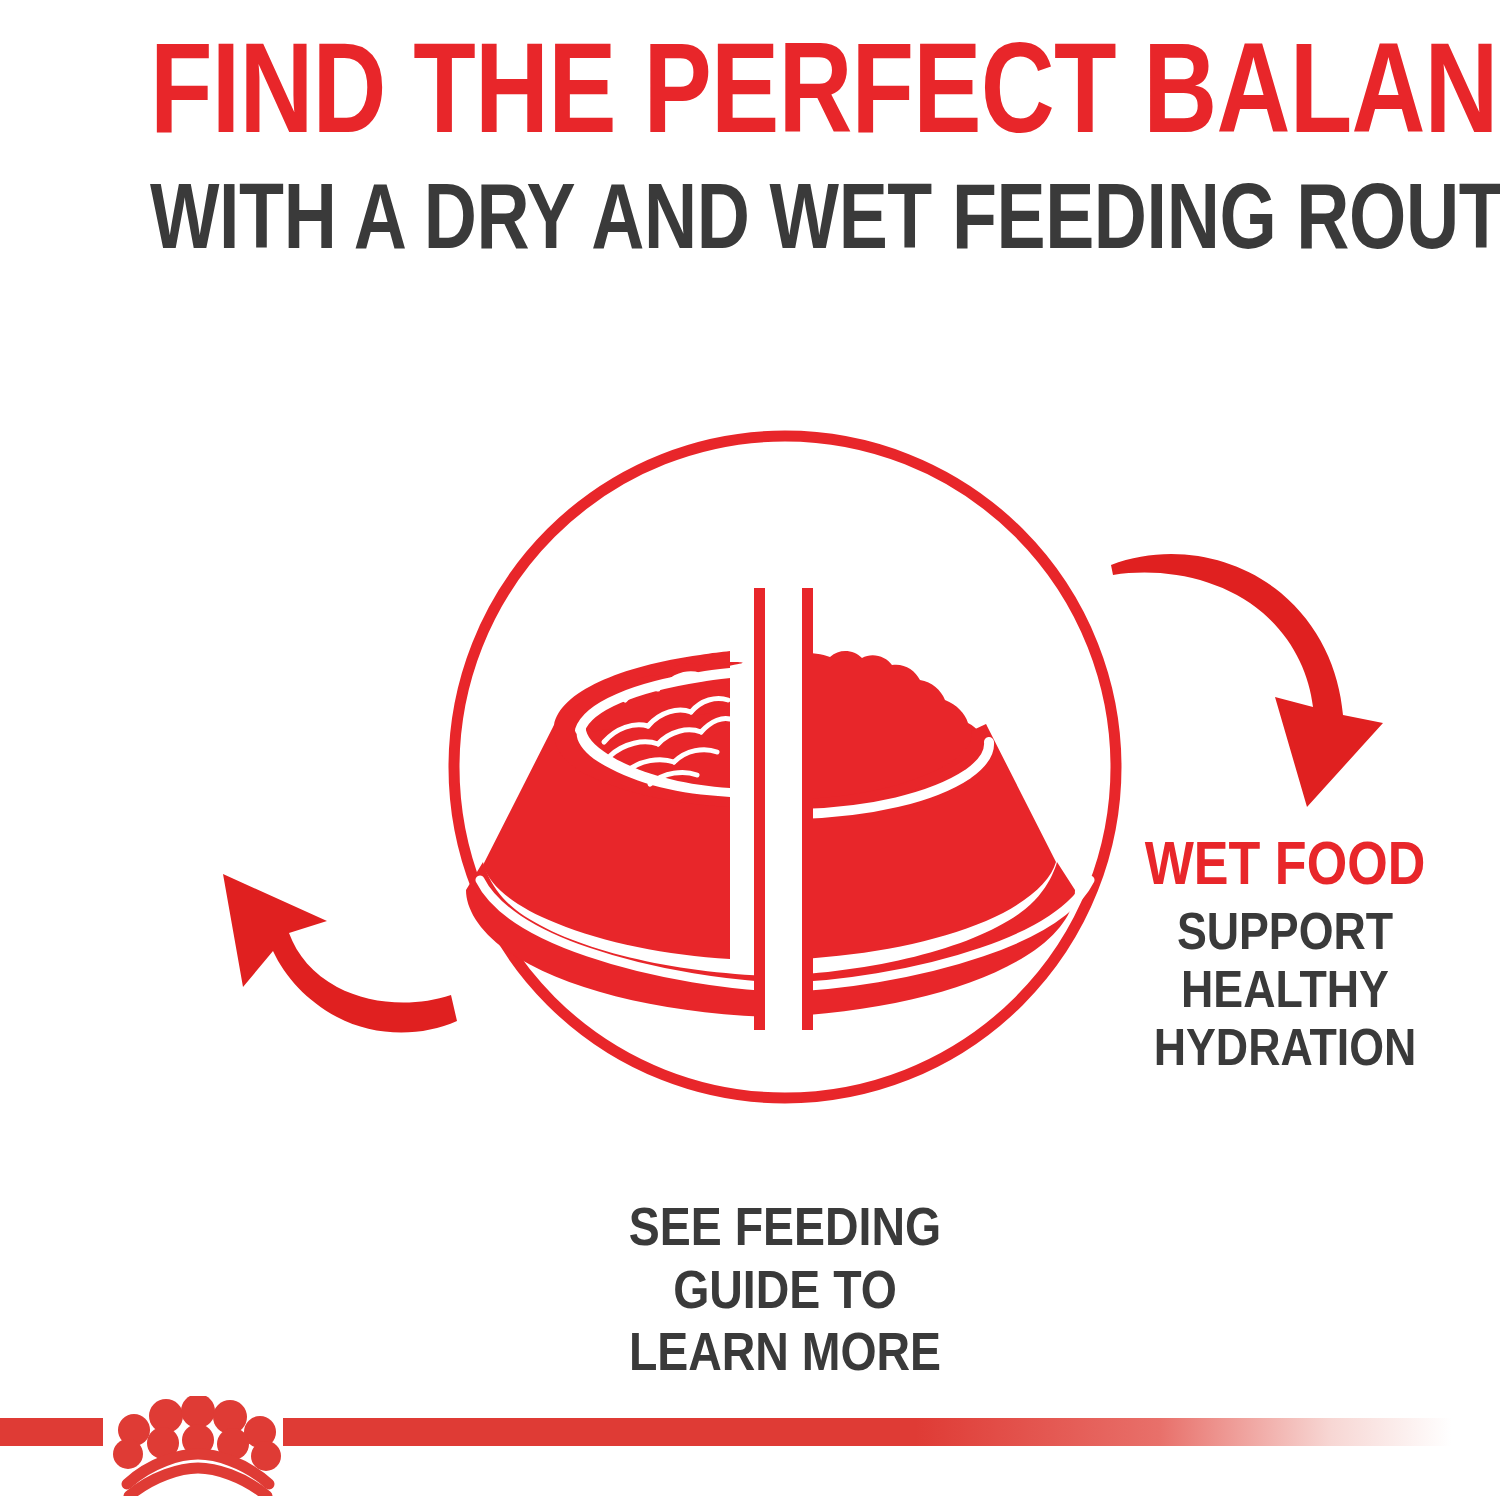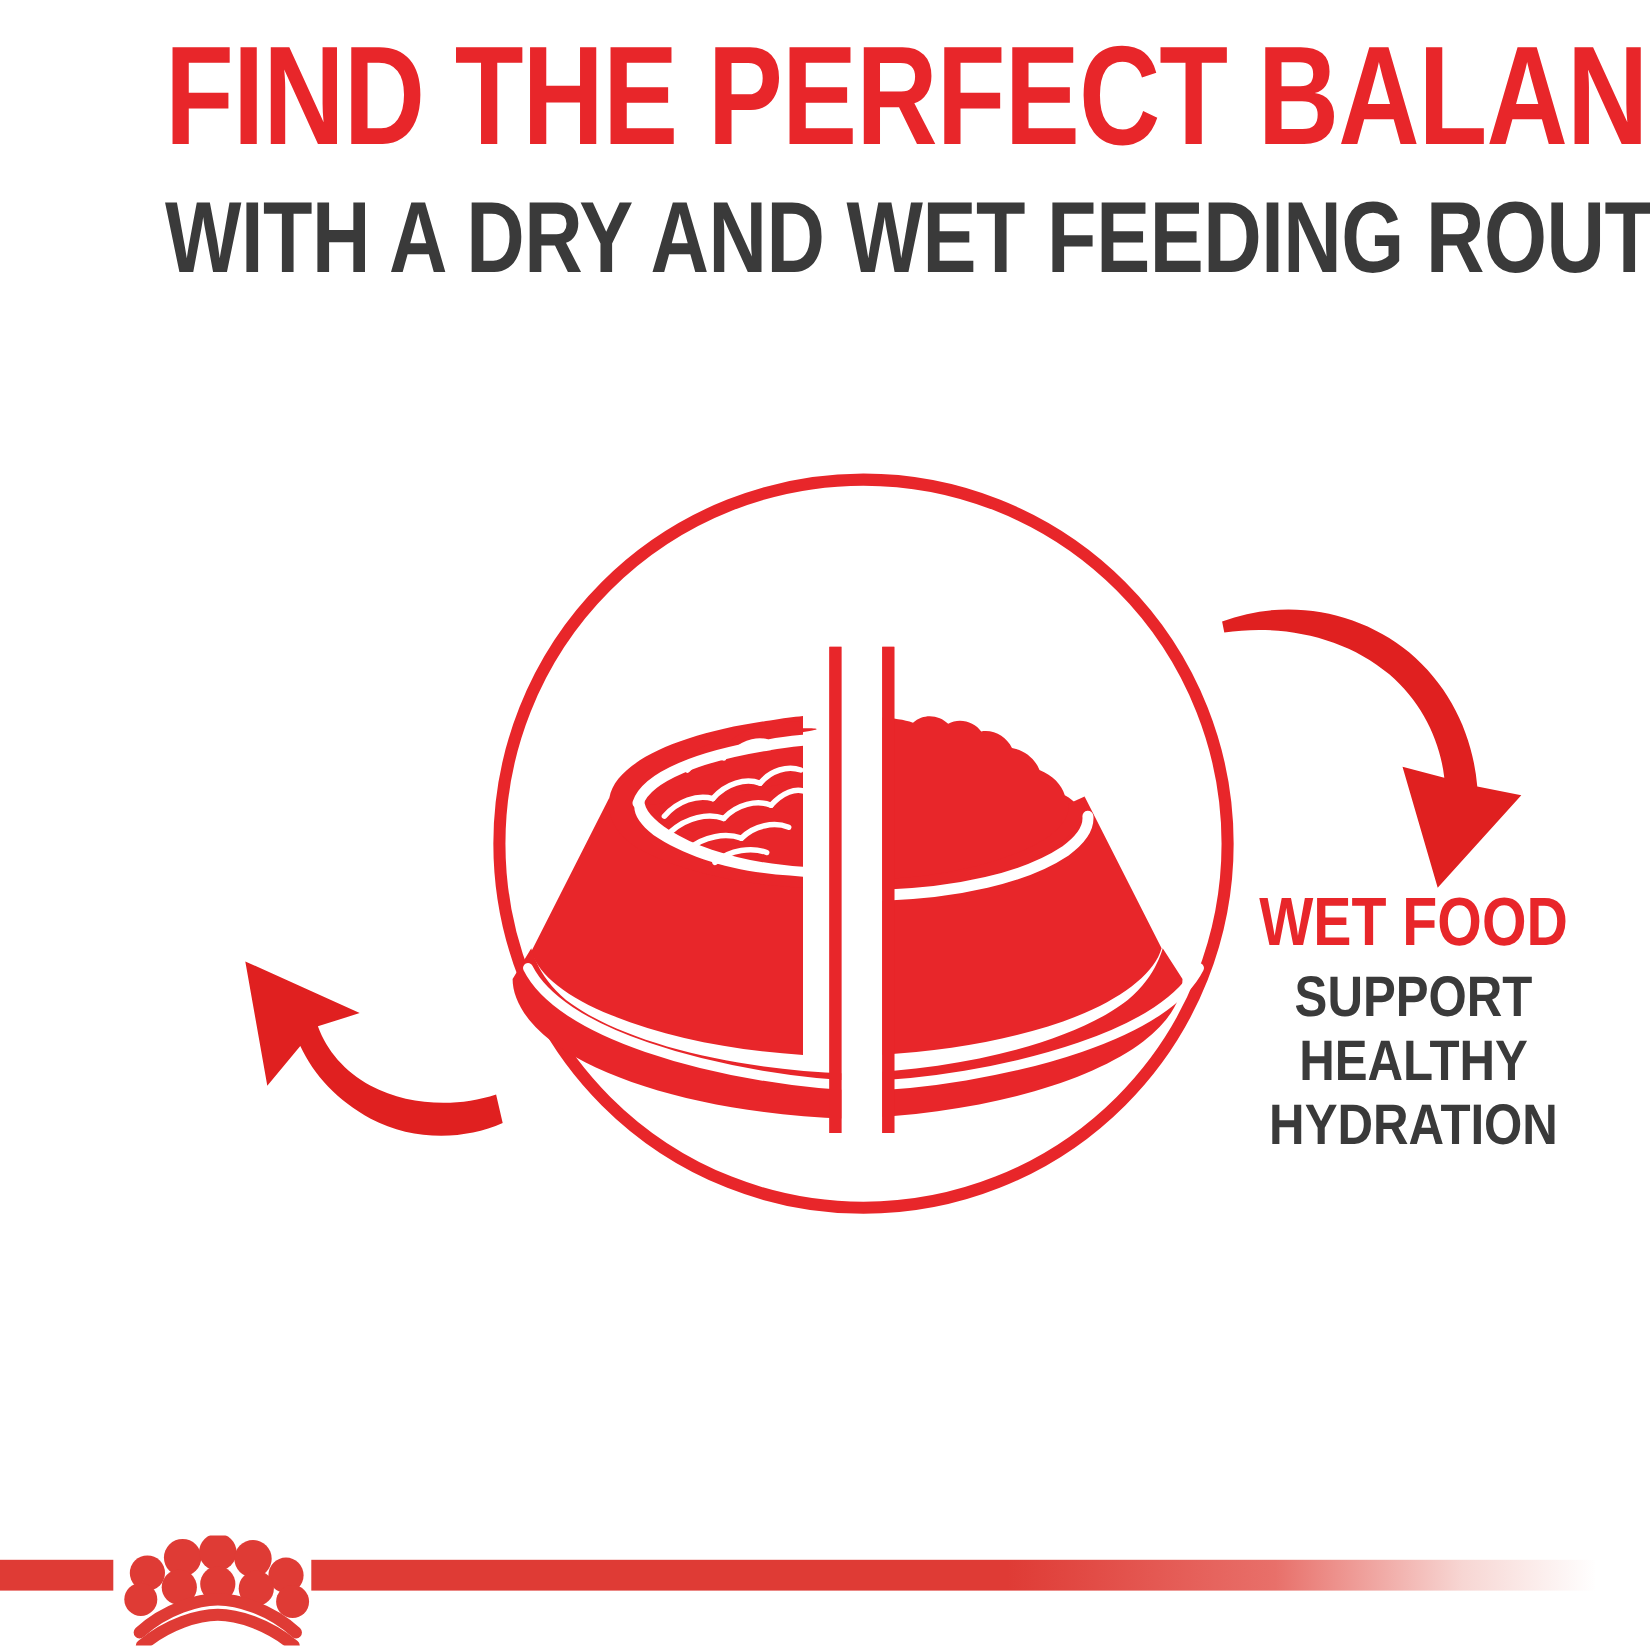--- a/index.html
+++ b/index.html
@@ -71,21 +71,21 @@
     font-family: "Liberation Sans Narrow", "Liberation Sans", sans-serif;
     font-weight: bold;
     font-size: 52px;
     line-height: 1.12;
     color: #3A3A3A;
     transform: scaleX(0.86);
     margin: 0;
   }
 
   #dry-label { left: 20px; top: 480px; width: 430px; }
-  #wet-label { left: 1075px; top: 808px; width: 420px; }
+  #wet-label { left: 1075px; top: 832px; width: 420px; }
 
   
   #bottom-caption {
     position: absolute;
     left: 485px;
     top: 1195px;
     width: 600px;
     text-align: center;
   }
   #bottom-caption .cap {
@@ -314,20 +314,25 @@
                L 170 152
                L 202 262
                L 278 178
                L 238 170
                C 234 124 214 80 176 48
                C 130 10 64 -2 6 20
                Z" fill="#E02020"></path>
     </svg>
   </div>
 
+  <div id="bottom-caption">
+    <div class="cap">SEE FEEDING</div>
+    <div class="cap">GUIDE TO</div>
+    <div class="cap">LEARN MORE</div>
+  </div>
 
   <div id="footer">
     <div id="footer-bar-left"></div>
     <div id="footer-bar-right"></div>
     <div id="crown-logo">
       <svg viewBox="0 0 182 100" width="182" height="100">
         <g fill="#DF3B35">
 
           <circle cx="31" cy="34" r="16"></circle>
           <circle cx="63" cy="20" r="17"></circle>

